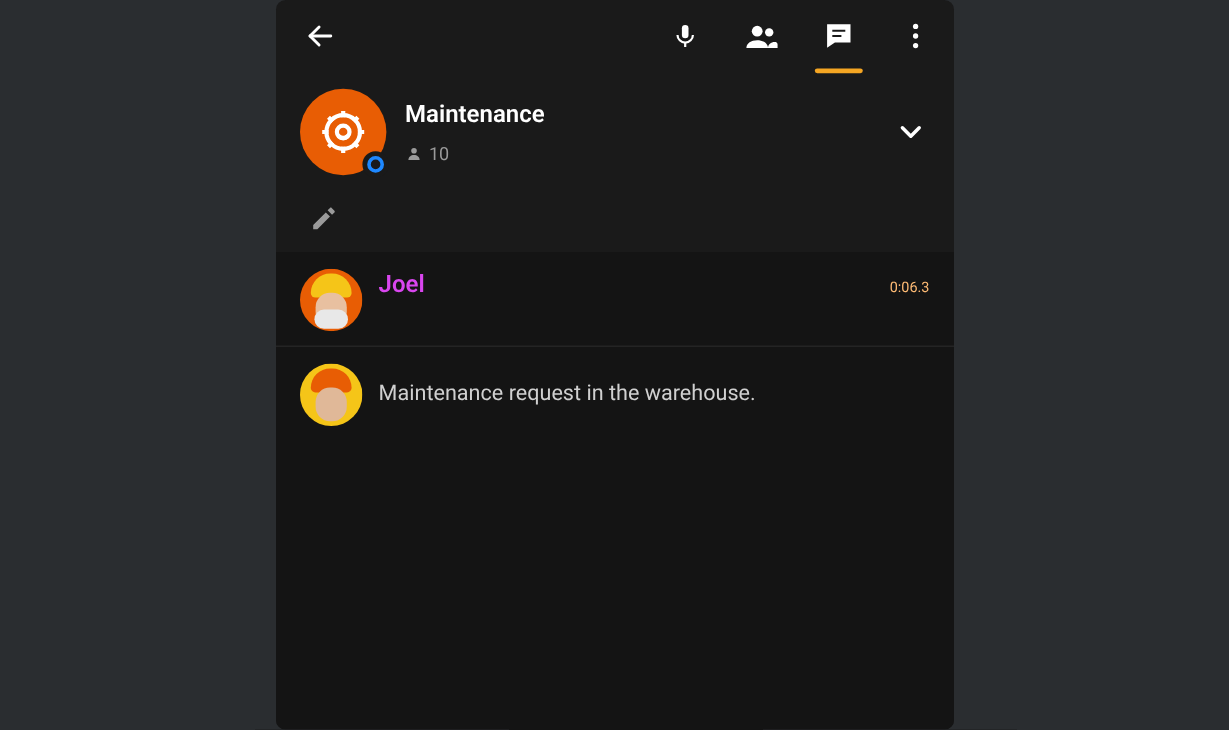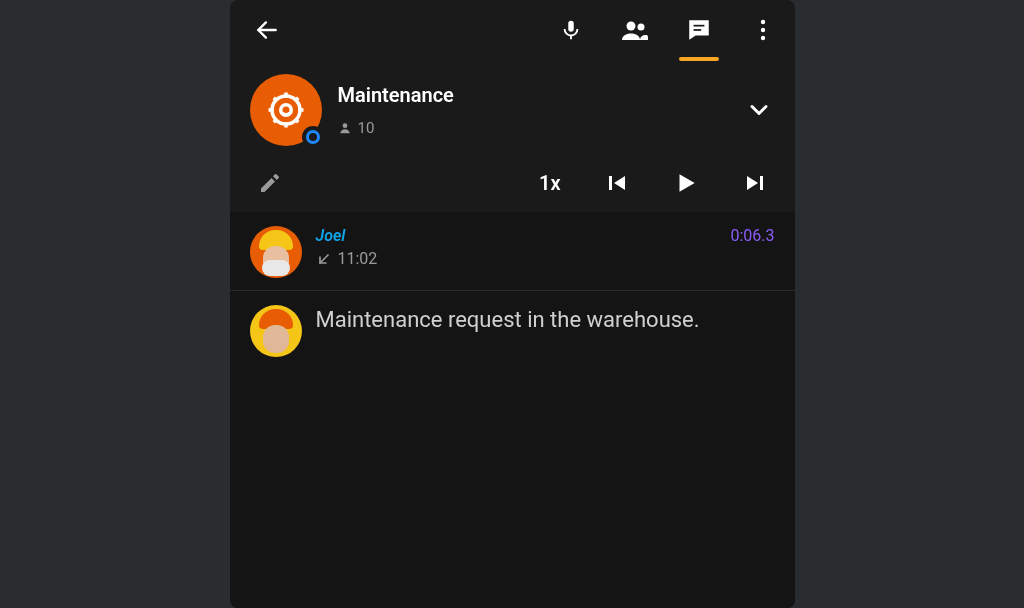--- a/index.html
+++ b/index.html
@@ -105,23 +105,23 @@
   .msg-avatar {
     width: 52px;
     height: 52px;
     border-radius: 50%;
     flex: 0 0 auto;
     overflow: hidden;
     position: relative;
   }
   .msg-body { flex: 1; min-width: 0; }
   .msg-top { display: flex; align-items: baseline; }
-  .msg-name { color: #0ea5e9; font-size: 16px; font-weight: 600; font-style: italic; }
-  .msg-duration { margin-left: auto; color: #8b5cf6; font-size: 16px; }
-  .msg-text { color: #d0d0d0; font-size: 22px; margin-top: 2px; }
+  .msg-name { color: #d946ef; font-size: 20px; font-weight: 600; }
+  .msg-duration { margin-left: auto; color: #fdba74; font-size: 12px; }
+  .msg-text { color: #d0d0d0; font-size: 18px; margin-top: 14px; }
   .msg-meta { display: flex; align-items: center; gap: 6px; color: #9a9a9a; font-size: 16px; margin-top: 4px; }
   .image-attachment {
     margin-top: 8px;
     width: 100%;
     height: 130px;
     border-radius: 6px;
     background: linear-gradient(180deg, #6b6b6b 0%, #4a4a4a 35%, #8a5a3a 35%, #7a4a2a 60%, #3a6a8a 60%, #4a7a9a 100%);
     position: relative;
     overflow: hidden;
   }
@@ -223,65 +223,36 @@
     </div>
   </div>
 
   <div class="playback-bar">
     <div class="edit-btn">
       <svg width="24" height="24" viewBox="0 0 24 24" fill="#9a9a9a">
         <path d="M3 17.5V21h3.5L17 10.5 13.5 7 3 17.5zM20.7 7c.4-.4.4-1 0-1.4l-2.3-2.3c-.4-.4-1-.4-1.4 0L15 5.3 18.7 9 20.7 7z"></path>
       </svg>
     </div>
     <div class="pb-spacer"></div>
-    <div class="pb-controls">
-      <div class="pb-btn">
-        <span class="speed-label">1x</span>
-      </div>
-      <div class="pb-btn">
-        <svg width="24" height="24" viewBox="0 0 24 24" fill="#fff">
-          <rect x="4" y="5" width="3" height="14"></rect>
-          <polygon points="20 5 20 19 9 12"></polygon>
-        </svg>
-      </div>
-      <div class="pb-btn">
-        <svg width="26" height="26" viewBox="0 0 24 24" fill="#fff">
-          <polygon points="6 4 20 12 6 20"></polygon>
-        </svg>
-      </div>
-      <div class="pb-btn">
-        <svg width="24" height="24" viewBox="0 0 24 24" fill="#fff">
-          <polygon points="4 5 15 12 4 19"></polygon>
-          <rect x="17" y="5" width="3" height="14"></rect>
-        </svg>
-      </div>
-    </div>
   </div>
 
   <div class="messages">
 
     <div class="msg">
       <div class="msg-avatar">
         <div class="av-bg av-joel"></div>
         <div class="hardhat hat-yellow"></div>
         <div class="face"></div>
         <div class="beard"></div>
       </div>
       <div class="msg-body">
         <div class="msg-top">
           <span class="msg-name">Joel</span>
           <span class="msg-duration">0:06.3</span>
         </div>
-        <div class="msg-meta">
-          <svg width="16" height="16" viewBox="0 0 24 24" fill="none" stroke="#9a9a9a" stroke-width="2.5" stroke-linecap="round">
-            <line x1="18" y1="6" x2="6" y2="18"></line>
-            <polyline points="6 9 6 18 15 18"></polyline>
-          </svg>
-          <span>11:02</span>
-        </div>
       </div>
     </div>
 
     <div class="msg">
       <div class="msg-avatar">
         <div class="av-bg av-anna"></div>
         <div class="hardhat hat-orange"></div>
         <div class="face" style="background:#e0b898"></div>
       </div>
       <div class="msg-body">

